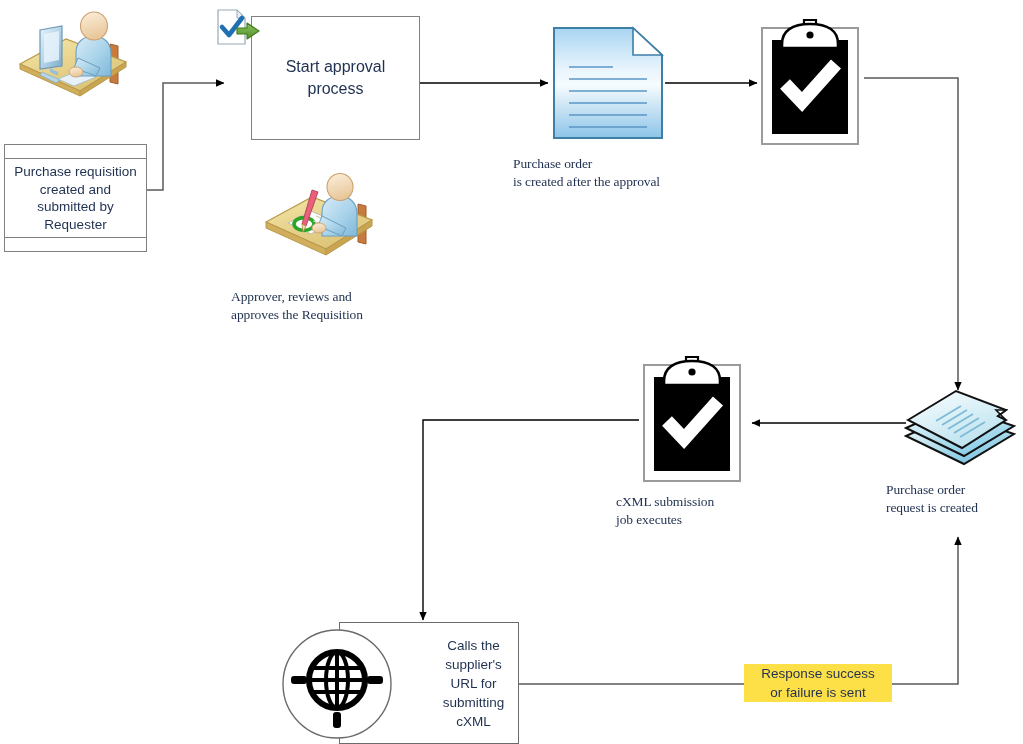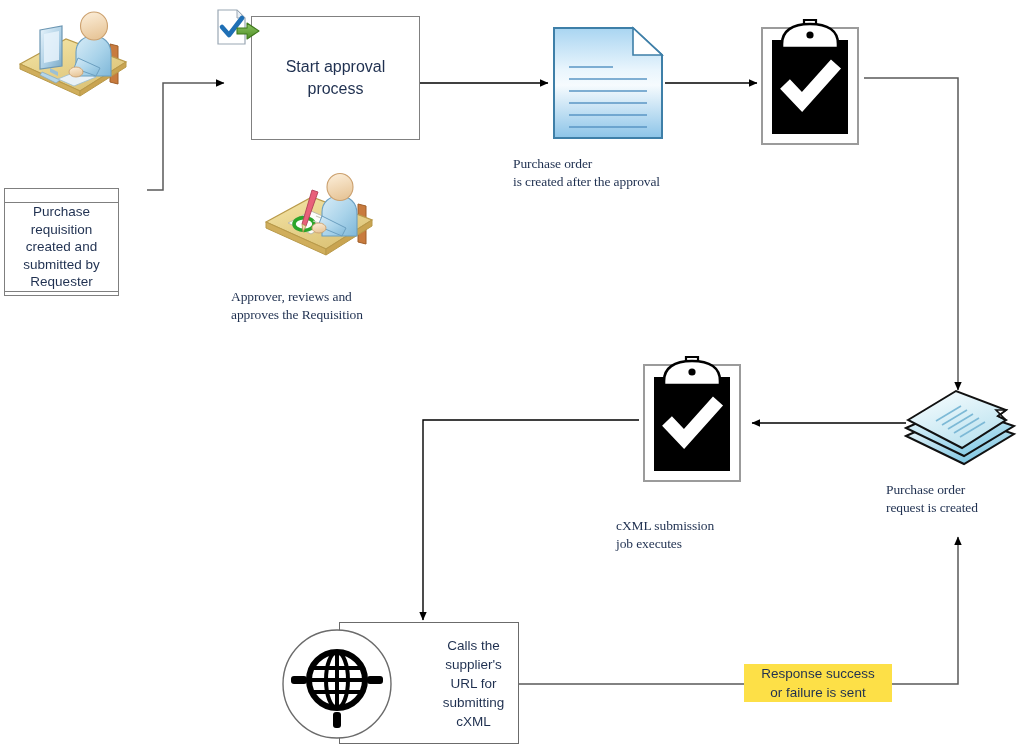--- a/index.html
+++ b/index.html
@@ -185,21 +185,21 @@
       <path d="M62,46 C62,36 70,30 79,30 C89,30 97,36 97,48 L97,70 L62,70 z" fill="url(#shirtG1)" stroke="#6b9fc0" stroke-width="1.1"></path>
 
       <path d="M64,52 L86,62 L82,70 L60,62 z" fill="url(#shirtG1)" stroke="#6b9fc0" stroke-width="1"></path>
 
       <ellipse cx="62" cy="66" rx="7" ry="5" fill="url(#headG1)" stroke="#cba06e" stroke-width="0.9"></ellipse>
 
       <ellipse cx="80" cy="20" rx="13.5" ry="14" fill="url(#headG1)" stroke="#cba06e" stroke-width="1.1"></ellipse>
     </svg>
   </div>
 
-  <div class="req-box" style="left:4px; top:144px; width:115px; height:108px;margin-top:44px;">
+  <div class="req-box" style="left:4px; top:144px; width:143px; height:108px;">
     <div class="req-band"></div>
     <div class="req-body">Purchase requisition
 created and
 submitted by
 Requester</div>
     <div class="req-band bottom"></div>
   </div>
 
   <div class="proc-box" style="left:231px; top:16px; width:169px; height:124px;margin-left:20px;">
     <div class="inner-text">Start approval
@@ -343,21 +343,21 @@
   <div class="node" style="left:640px; top:355px; width:104px; height:130px;">
     <svg width="104" height="130" viewBox="0 0 104 130" xmlns="http://www.w3.org/2000/svg">
       <rect x="4" y="10" width="96" height="116" fill="#ffffff" stroke="#9b9b9b" stroke-width="2"></rect>
       <rect x="14" y="22" width="76" height="94" fill="#000000"></rect>
       <path d="M46,2 L58,2 L58,12 L46,12 z" fill="#ffffff" stroke="#000000" stroke-width="2.2"></path>
       <path d="M24,26 C24,13 34,6 52,6 C70,6 80,13 80,26 L80,30 L24,30 z" fill="#ffffff" stroke="#000000" stroke-width="2.6"></path>
       <circle cx="52" cy="17" r="3.6" fill="#000000"></circle>
       <path d="M27,66 L44,84 L78,46" fill="none" stroke="#ffffff" stroke-width="13.5" stroke-linecap="butt" stroke-linejoin="miter"></path>
     </svg>
   </div>
-  <div class="caption" style="left:616px; top:493px; width:154px;margin-top:24px;">cXML submission
+  <div class="caption" style="left:616px; top:493px; width:154px;">cXML submission
 job executes</div>
 
   <div class="web-box" style="left:339px; top:622px; width:180px; height:122px;">
     <div class="web-text">Calls the
 supplier's URL for
 submitting cXML</div>
   </div>
 
   <div class="node" style="left:281px; top:628px; width:112px; height:112px;">
     <svg width="112" height="112" viewBox="0 0 112 112" xmlns="http://www.w3.org/2000/svg">

